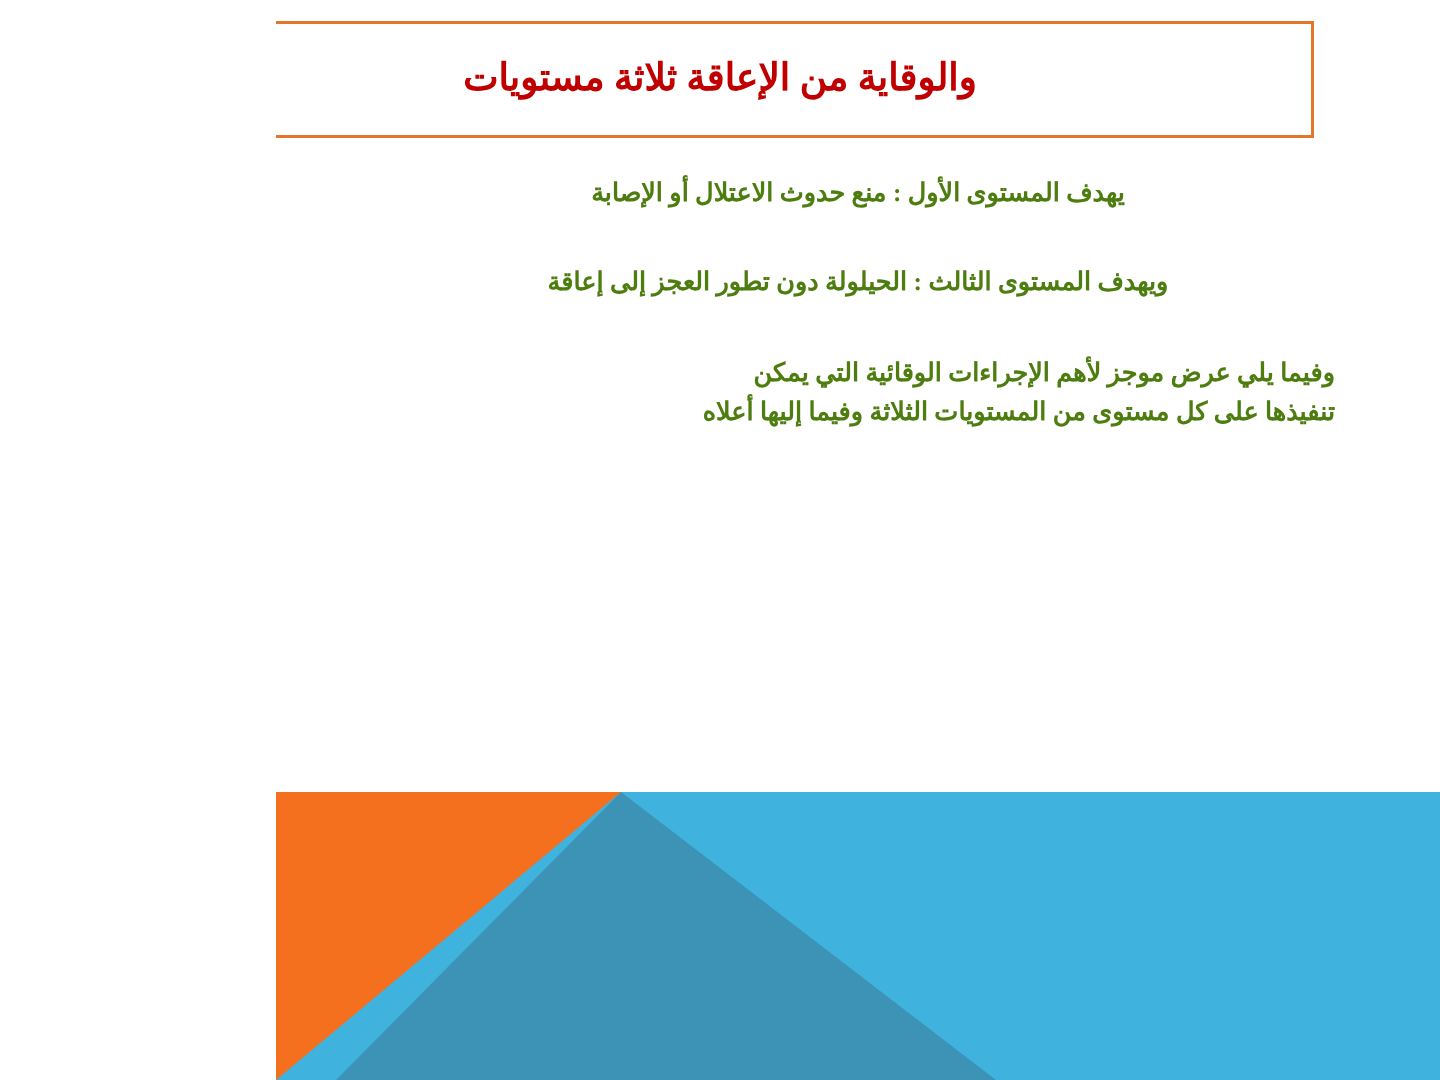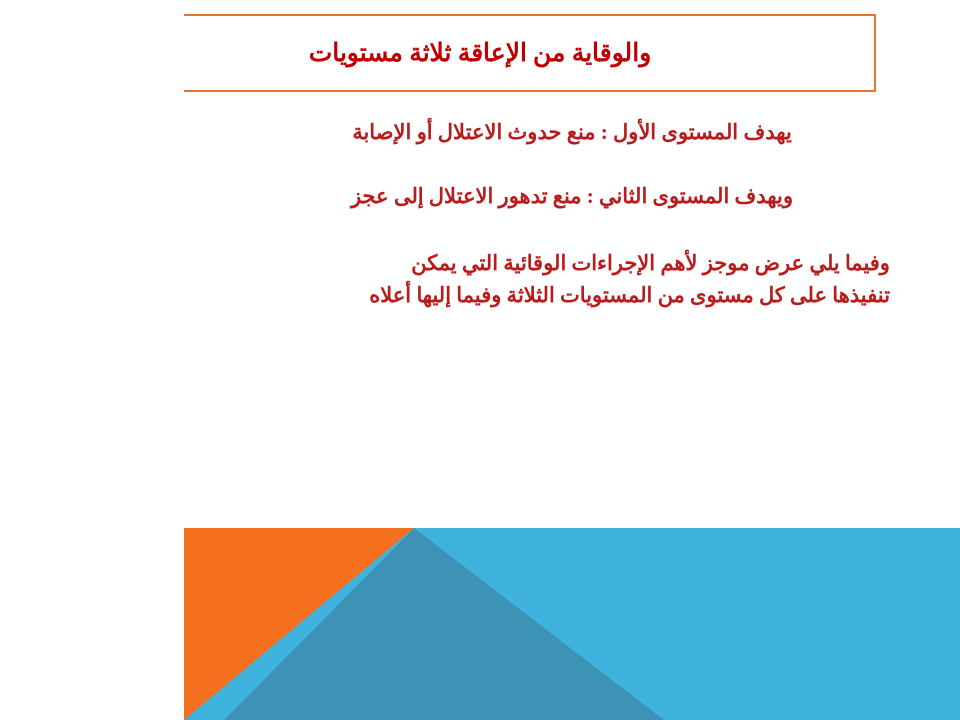--- a/index.html
+++ b/index.html
@@ -50,23 +50,23 @@
   
   .body-area {
     position: absolute;
     top: 118px;
     right: 70px;
     left: 70px;
     direction: rtl;
     text-align: center;
   }
   .para {
-    color: #b91c1c;
+    color: #4d7c0f;
     font-weight: bold;
-    font-size: 21px;
+    font-size: 17px;
     line-height: 1.35;
     text-align: center;
     direction: rtl;
     margin: 0 0 36px 0;
     font-family: "Liberation Serif", "DejaVu Serif", serif;
   }
   .para.tight {
     margin-bottom: 0;
   }
   .para.last-block {
@@ -92,21 +92,21 @@
 <body>
 
 <div class="slide">
 
   <div class="title-box">
     <div class="title-text">والوقاية من الإعاقة ثلاثة مستويات</div>
   </div>
 
   <div class="body-area">
     <p class="para">يهدف المستوى الأول : منع حدوث الاعتلال أو الإصابة</p>
-    <p class="para">ويهدف المستوى الثاني : منع تدهور الاعتلال إلى عجز</p>
+    <p class="para">ويهدف المستوى الثالث : الحيلولة دون تطور العجز إلى إعاقة</p>
     <p class="para tight last-block">وفيما يلي عرض موجز لأهم الإجراءات الوقائية التي يمكن</p>
     <p class="para last-block">تنفيذها على كل مستوى من المستويات الثلاثة وفيما إليها أعلاه</p>
   </div>
 
   <div class="bottom-band">
     <svg width="960" height="192" viewBox="0 0 960 192" xmlns="http://www.w3.org/2000/svg" aria-hidden="true">
       <rect x="0" y="0" width="960" height="192" fill="#3FB3DE"></rect>
       <polygon points="0,0 230,0 0,192" fill="#F4701F"></polygon>
       <polygon points="230,0 480,192 40,192" fill="#3C93B5"></polygon>
     </svg>

